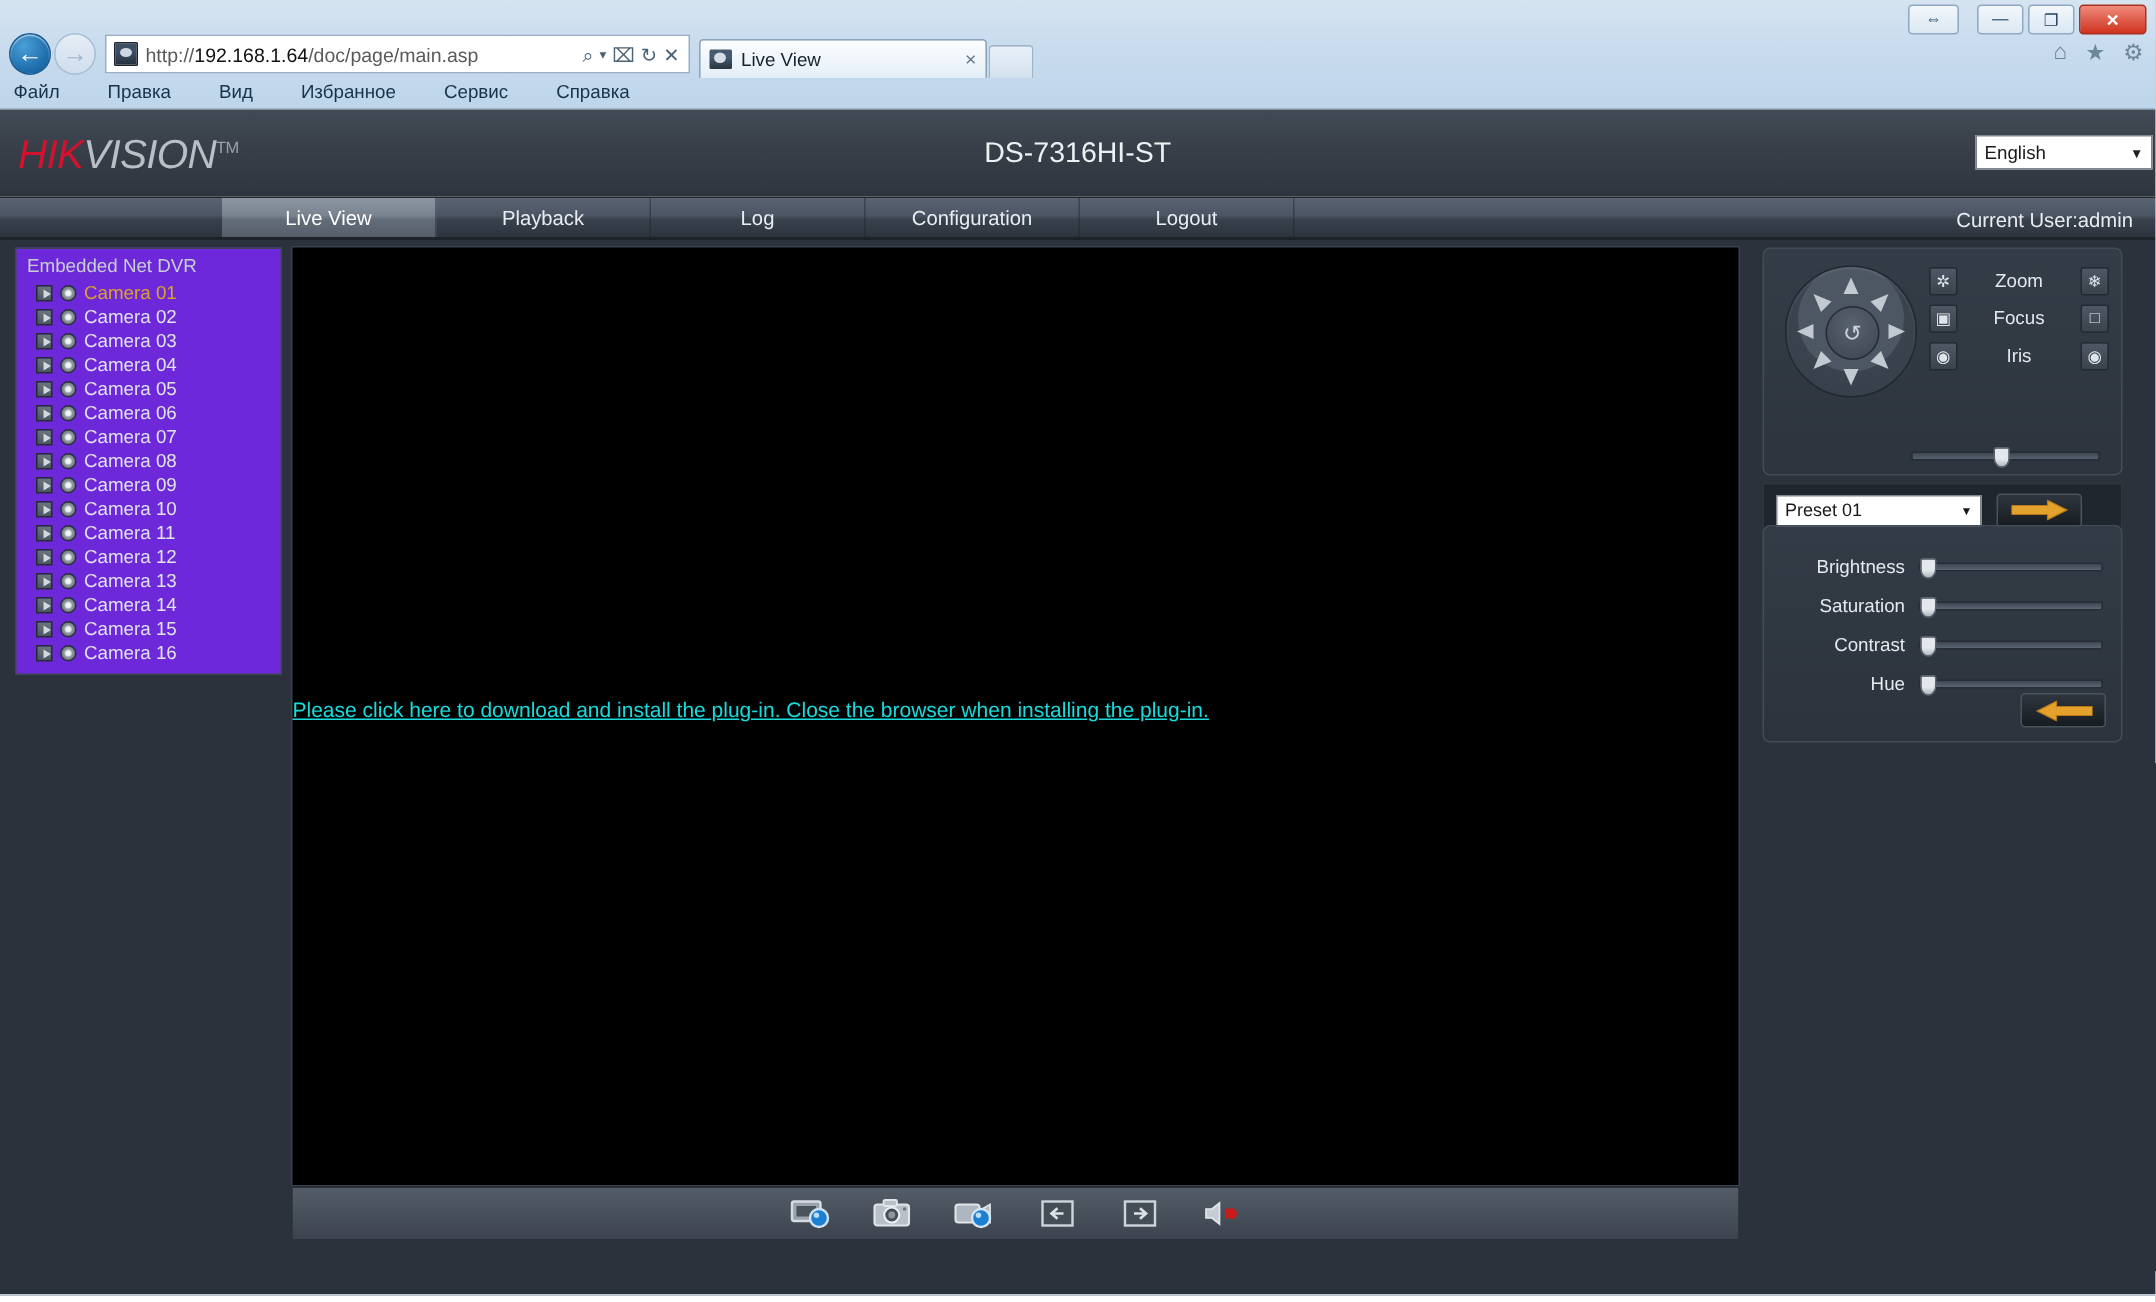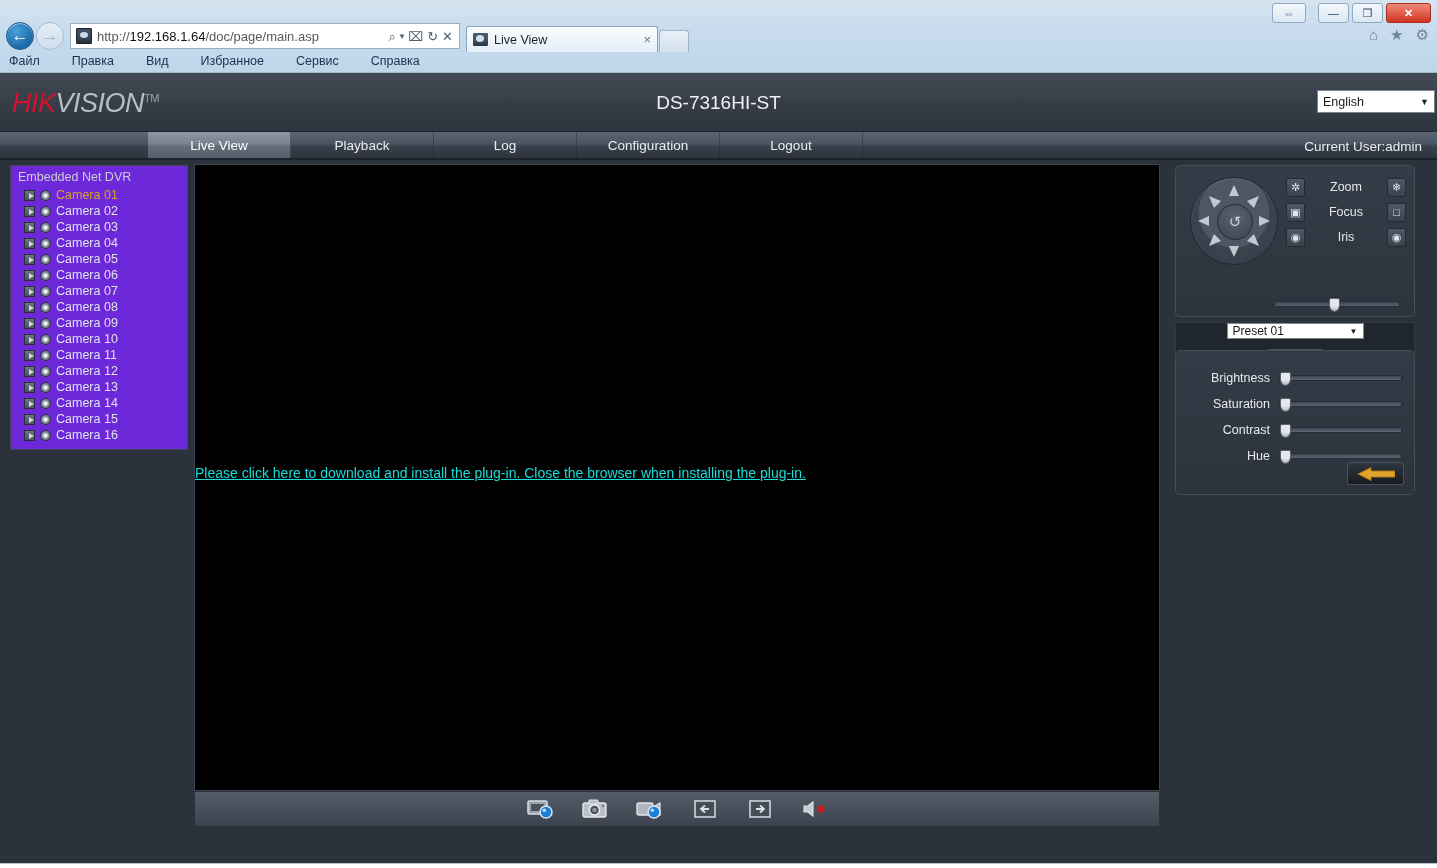--- a/index.html
+++ b/index.html
@@ -300,21 +300,21 @@
     background: linear-gradient(to bottom, #e4e8ec 60%, #aeb5bd);
     border: 1px solid #5a636e;
     border-radius: 2px 2px 50% 50%;
   }
 
   .preset-row {
     position: absolute; right: 22px; top: 162px;
     width: 240px; height: 36px;
     background: #20262d;
     border: 1px solid #30373f;
-    display: flex; align-items: center; padding: 0 8px; gap: 10px; flex-direction: column;
+    display: flex; align-items: center; padding: 0 8px; gap: 10px;
   }
   .preset-select {
     width: 137px; height: 21px;
     background: #fff; border: 1px solid #7e858e;
     display: flex; align-items: center; padding: 0 5px;
     font-size: 12px; color: #191919;
   }
   .preset-select .caret { margin-left: auto; font-size: 8px; }
   .goto-btn {
     width: 57px; height: 23px;

